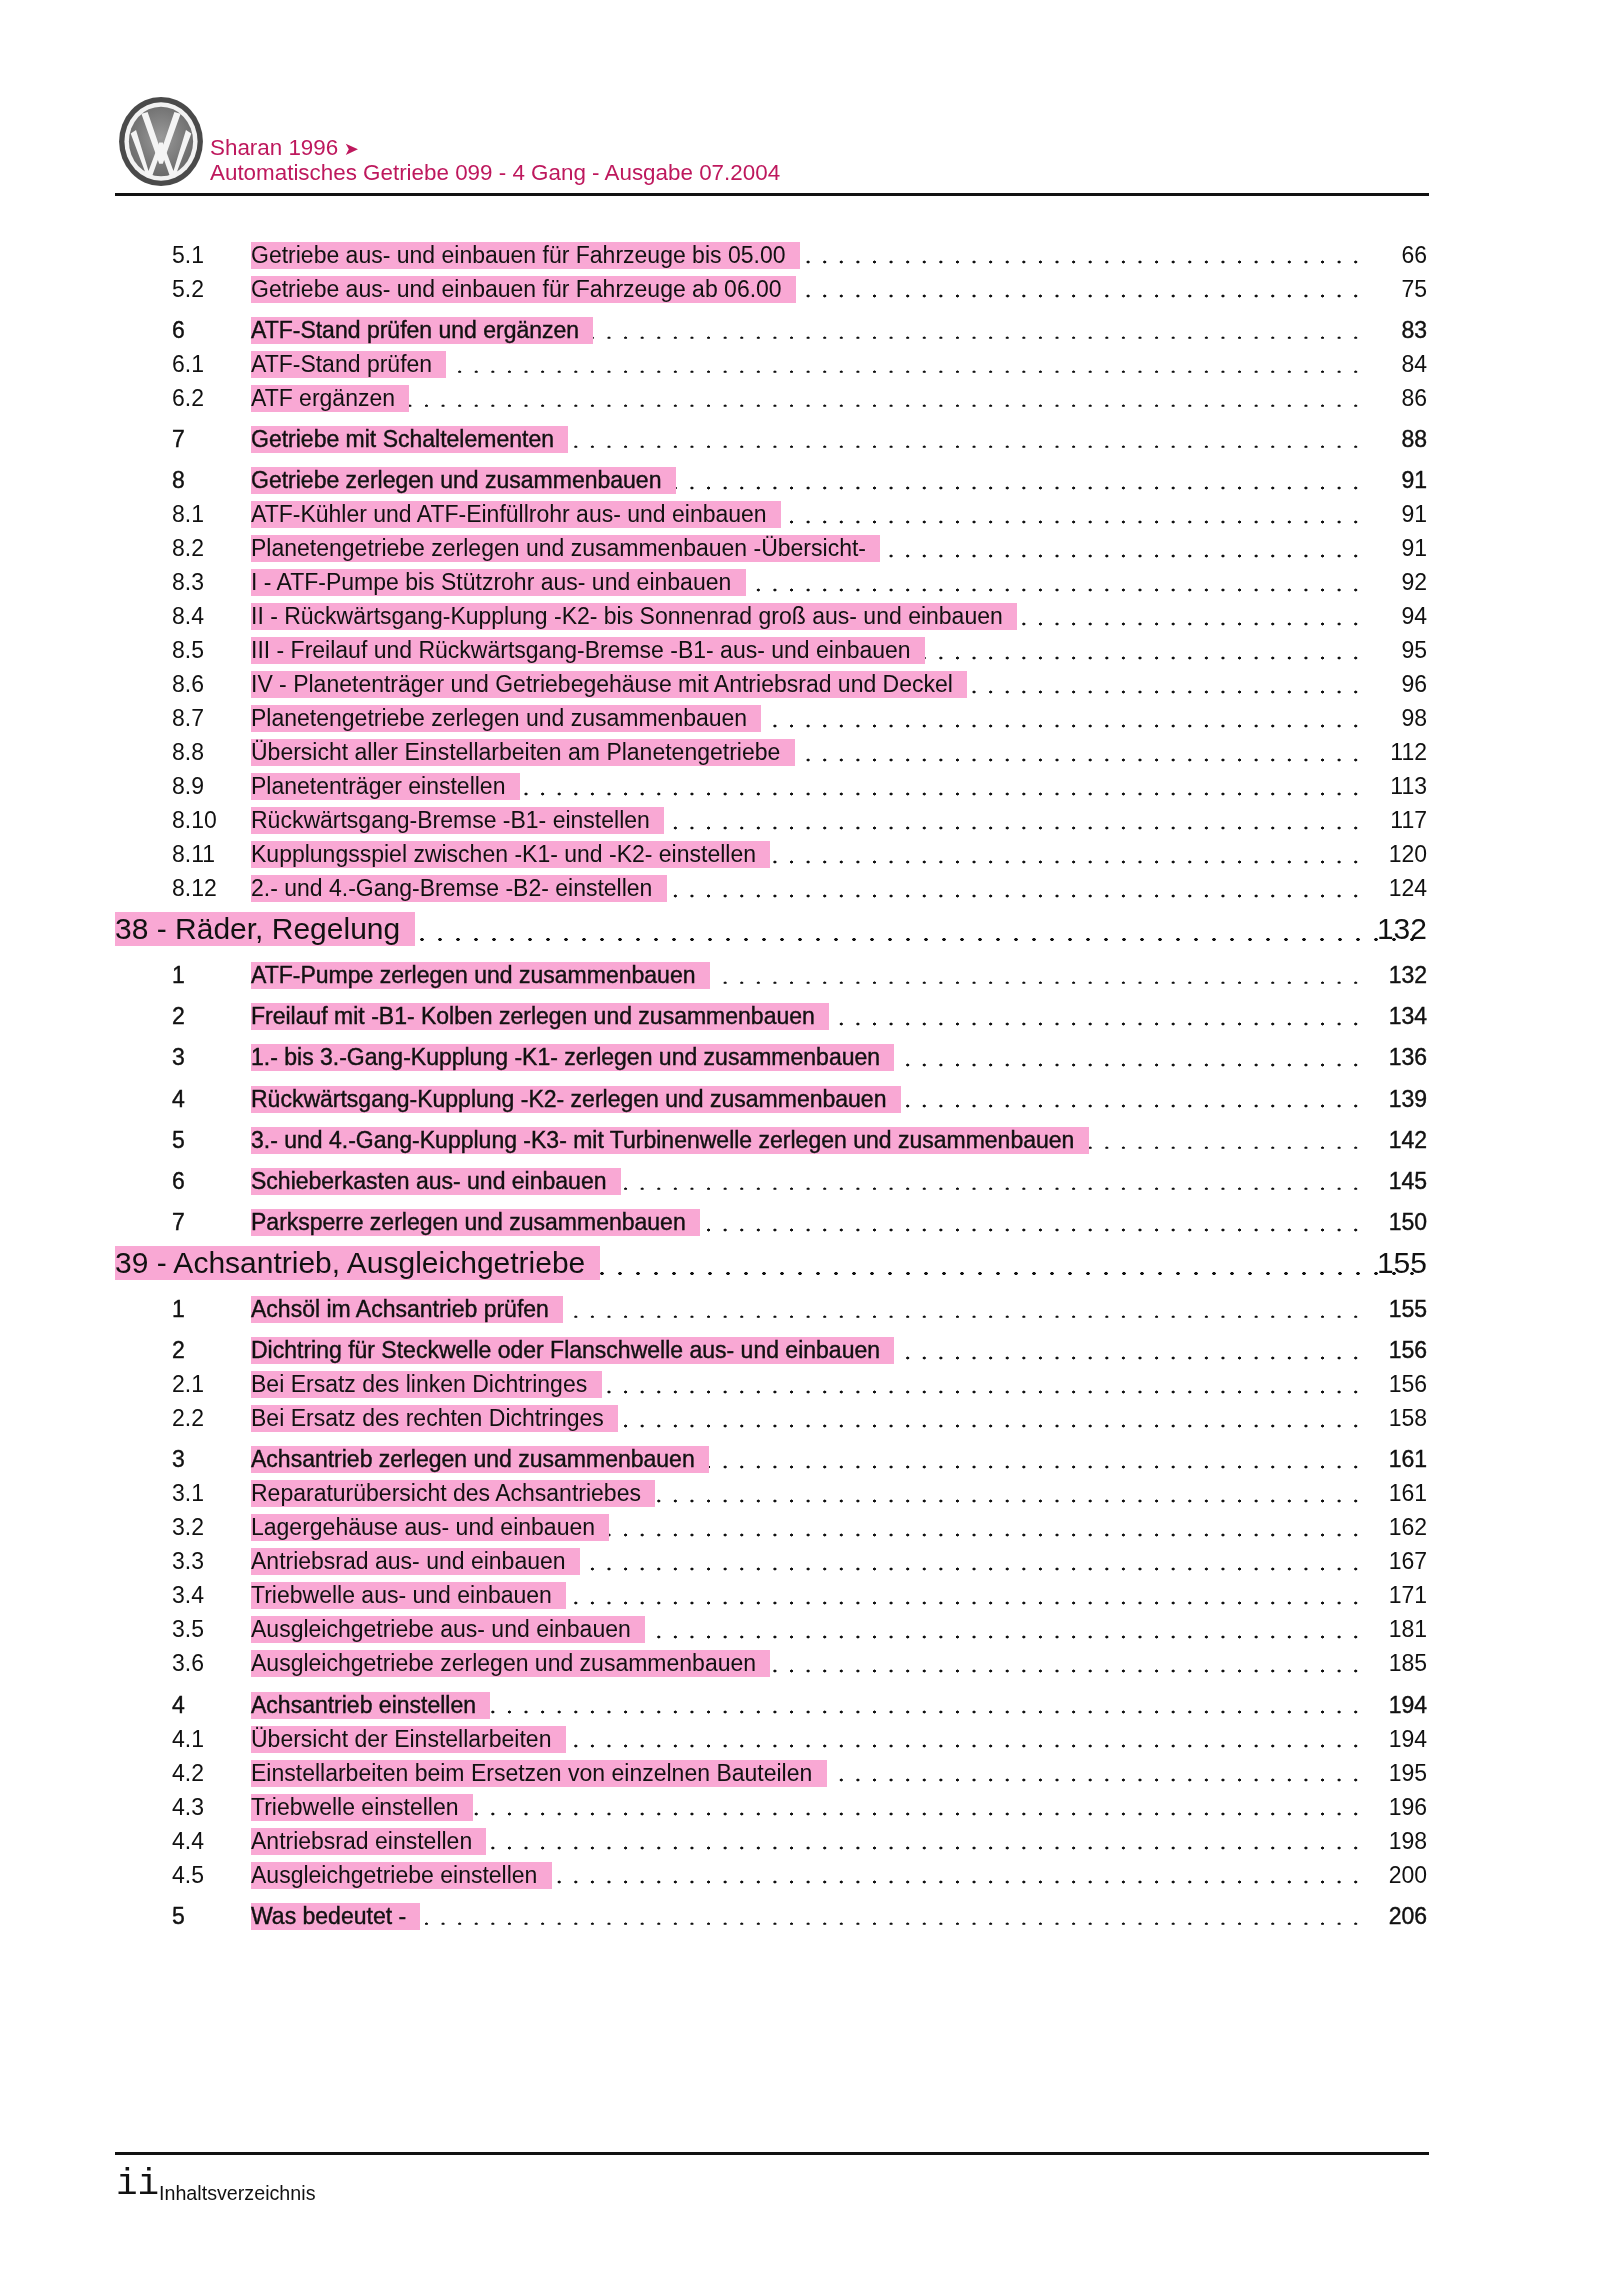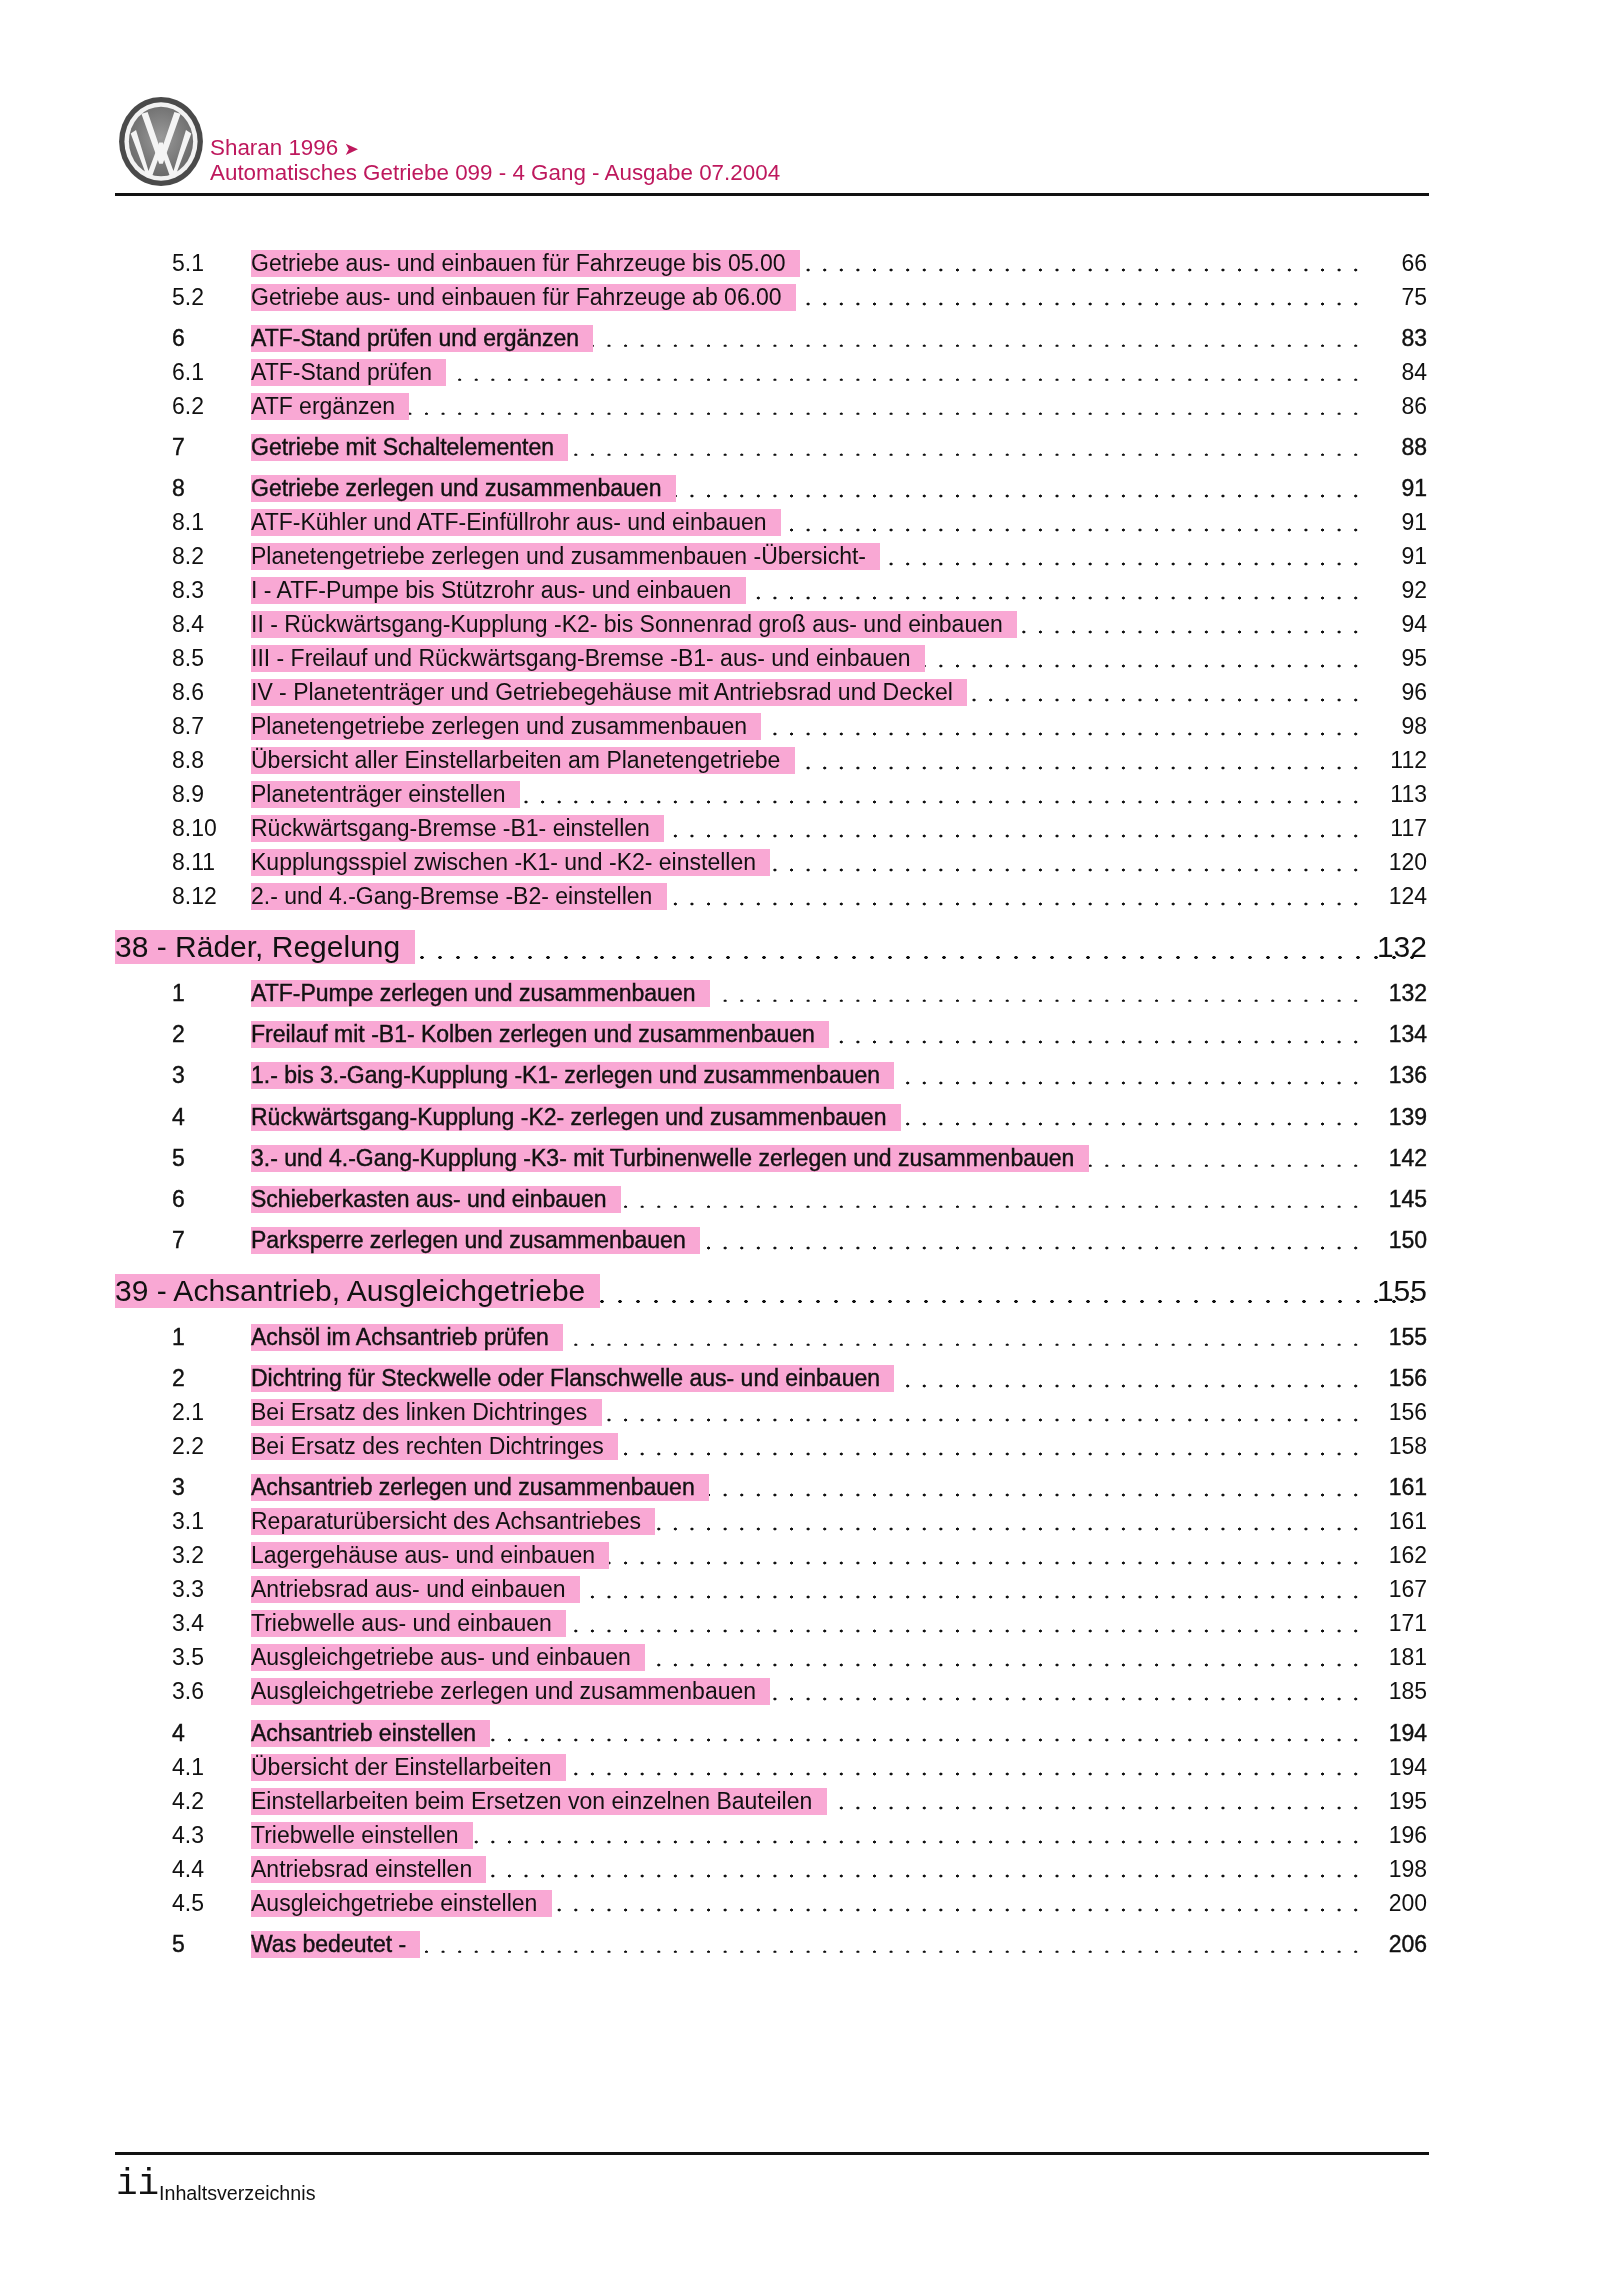--- a/index.html
+++ b/index.html
@@ -13,21 +13,21 @@
   .rule { position: absolute; left: 115px; width: 1314px; height: 2.7px; background: #111; }
   .rule.top { top: 193px; }
   .rule.bottom { top: 2152px; }
 
   .toc { position: absolute; left: 0; top: 230px; width: 1620px; }
   .row { position: relative; height: 34px; display: flex; align-items: center; white-space: nowrap; }
   .row.sub, .row.main { font-size: 23px; }
   .row.main { margin-top: 7.2px; }
   .row.main.after-chapter { margin-top: 9.9px; }
   .row.main .title, .row.main .num, .row.main .page { -webkit-text-stroke: 0.4px #111; }
-  .row.chapter { font-size: 30px; height: 39px; margin-top: 14px; padding-left: 9px; }
+  .row.chapter { font-size: 30px; height: 39px; margin-top: 4px; padding-left: 9px; }
   .num { position: absolute; left: 172px; }
   .title { position: absolute; left: 251px; background: #f9a8d4; padding-right: 14.3px; z-index: 2; }
   .row.chapter .title { left: 115px; }
   .leader { position: absolute; left: 251px; right: 256px; height: 34px; overflow: hidden; z-index: 1;
             display: flex; align-items: center; justify-content: flex-end; }
   .leader span { letter-spacing: 0; }
   .leader::after { content: ""; }
   .dots { position: absolute; right: 0; top: 50%; height: 3.6px; margin-top: 5.4px; left: 0;
           background-image: radial-gradient(circle, #111 1.3px, transparent 1.4px);
           background-size: 16.6px 3.6px; background-position: right center; background-repeat: repeat-x; }
@@ -57,21 +57,21 @@
     <path d="M26 20 L33 18 L48 62 L63 18 L70 20 L50 76 L46 76 Z" fill="#f4f4f4"></path>
     <path d="M14 42 L20 38 L34 84 L46 52 L50 52 L62 84 L76 38 L82 42 L64 90 L58 90 L48 62 L38 90 L32 90 Z" fill="#f4f4f4"></path>
   </svg>
 </div>
 
 <div class="hdr1"><span>Sharan 1996</span><span class="arrow">➤</span></div>
 <div class="hdr2">Automatisches Getriebe 099 - 4 Gang - Ausgabe 07.2004</div>
 <div class="rule top"></div>
 
 <div class="toc" id="toc">
-    <div class="row sub" style="margin-top: 16px;">
+    <div class="row sub" style="margin-top: 8px;">
       <span class="num">5.1</span>
       <span class="leader">
         <span class="dots"></span>
       </span>
       <span class="title">Getriebe aus- und einbauen für Fahrzeuge bis 05.00</span>
       <span class="page">66</span>
     </div>
     <div class="row sub">
       <span class="num">5.2</span>
       <span class="leader">

